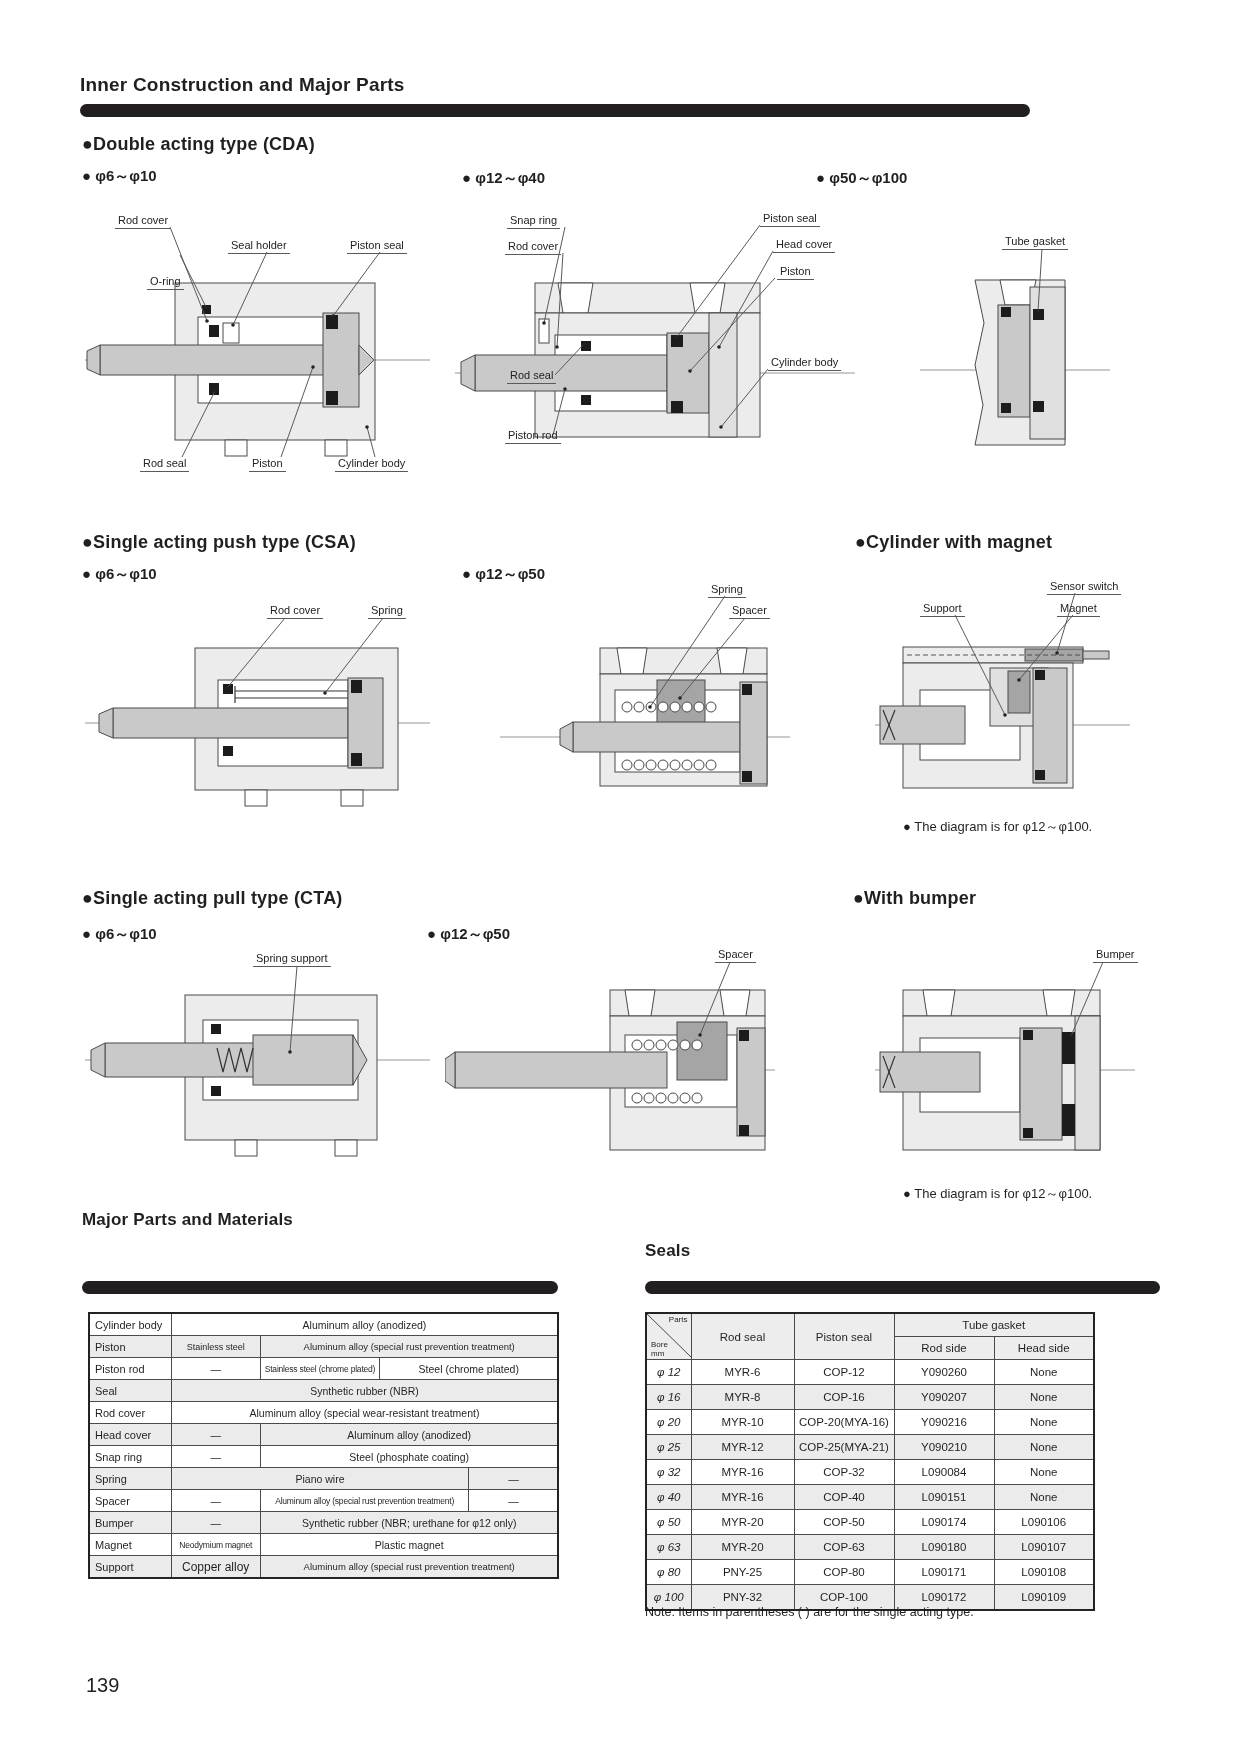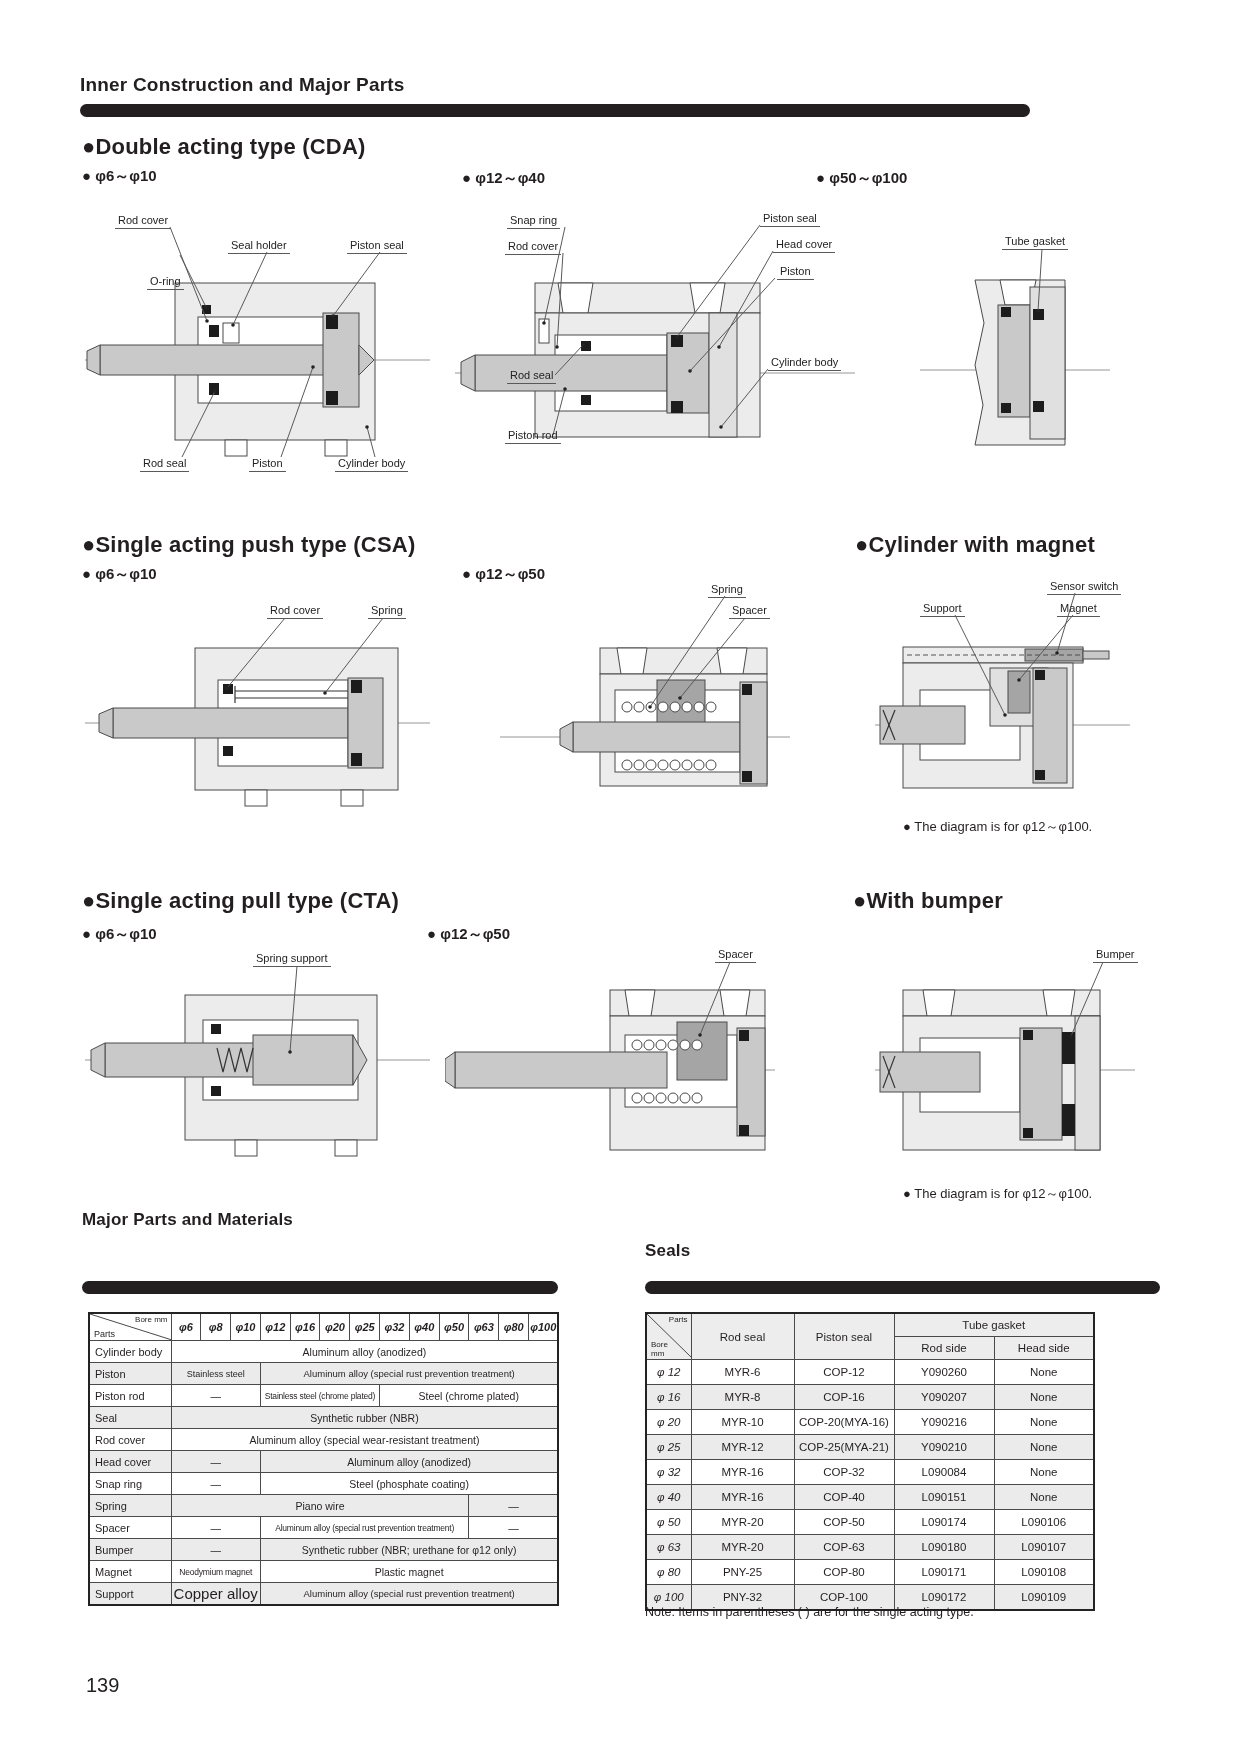--- a/index.html
+++ b/index.html
@@ -4,21 +4,21 @@
 <style>
   html,body { margin:0; padding:0; background:#9a9a9a; }
   .page {
     position:relative; width:1240px; height:1754px; margin:0 auto;
     background:#ffffff; overflow:hidden;
     font-family:"Liberation Sans","DejaVu Sans",sans-serif; color:#231f20;
   }
   .abs { position:absolute; }
   .title { font-size:19px; font-weight:bold; letter-spacing:.2px; }
   .rule { background:#231f20; border-radius:7px; }
-  .sec  { font-size:22px; font-weight:bold; letter-spacing:.2px; }
+  .sec  { font-size:18px; font-weight:bold; letter-spacing:.2px; }
   .size { font-size:15px; font-weight:bold; }
   .note { font-size:13px; }
   .pagenum { font-size:20px; }
 
   .diagram { position:absolute; }
   .diagram svg { position:absolute; left:0; top:0; }
   .callout {
     position:absolute; font-size:11px; line-height:1.15; white-space:nowrap;
     color:#232323; border-bottom:1px solid #58595b; padding:0 3px 1px 3px;
   }
@@ -365,42 +365,20 @@
 
   <div class="abs title" style="left:82px; top:1210px; font-size:17px;">Major Parts and Materials</div>
   <div class="abs rule" style="left:82px; top:1281px; width:476px; height:13px;"></div>
 
   <table class="mtable">
     <colgroup>
         <col style="width:82px">
         <col span="13" style="width:29.8px">
       </colgroup>
     <tbody>
-        <tr class="hrow">
-      <th class="corner">
-        <svg width="82" height="26">
-              <line x1="0" y1="0" x2="82" y2="26" stroke="#4a4a4a" stroke-width="1"></line>
-            </svg>
-        <span class="c-top">Bore mm</span>
-        <span class="c-bot">Parts</span>
-      </th>
-      <th class="boreh">φ6</th>
-      <th class="boreh">φ8</th>
-      <th class="boreh">φ10</th>
-      <th class="boreh">φ12</th>
-      <th class="boreh">φ16</th>
-      <th class="boreh">φ20</th>
-      <th class="boreh">φ25</th>
-      <th class="boreh">φ32</th>
-      <th class="boreh">φ40</th>
-      <th class="boreh">φ50</th>
-      <th class="boreh">φ63</th>
-      <th class="boreh">φ80</th>
-      <th class="boreh">φ100</th>
-    </tr>
     <tr>
       <td class="part">Cylinder body</td>
       <td colspan="13">Aluminum alloy (anodized)</td>
     </tr>
     <tr class="alt">
       <td class="part">Piston</td>
       <td colspan="3" style="font-size:9px">Stainless steel</td>
       <td colspan="10" class="med">Aluminum alloy (special rust prevention treatment)</td>
     </tr>
     <tr>
@@ -443,21 +421,21 @@
       <td colspan="3">—</td>
       <td colspan="10">Synthetic rubber (NBR; urethane for φ12 only)</td>
     </tr>
     <tr>
       <td class="part">Magnet</td>
       <td colspan="3" class="cond">Neodymium magnet</td>
       <td colspan="10">Plastic magnet</td>
     </tr>
     <tr class="alt">
       <td class="part">Support</td>
-      <td colspan="3" style="font-size:15px">Copper alloy</td>
+      <td colspan="3" style="font-size:12px">Copper alloy</td>
       <td colspan="10" class="med">Aluminum alloy (special rust prevention treatment)</td>
     </tr>
   </tbody>
     </table>
 
   <div class="abs title" style="left:645px; top:1241px; font-size:17px;">Seals</div>
   <div class="abs rule" style="left:645px; top:1281px; width:515px; height:13px;"></div>
 
   <table class="stable">
     <colgroup>

